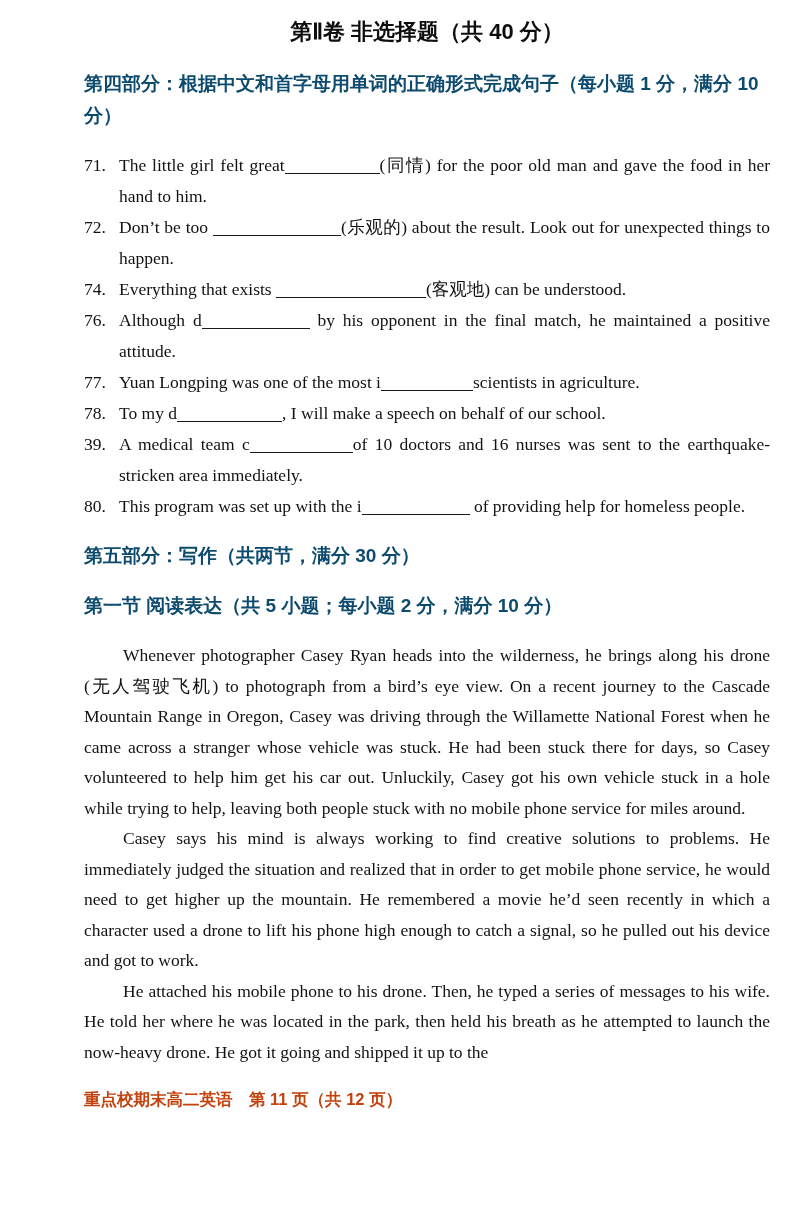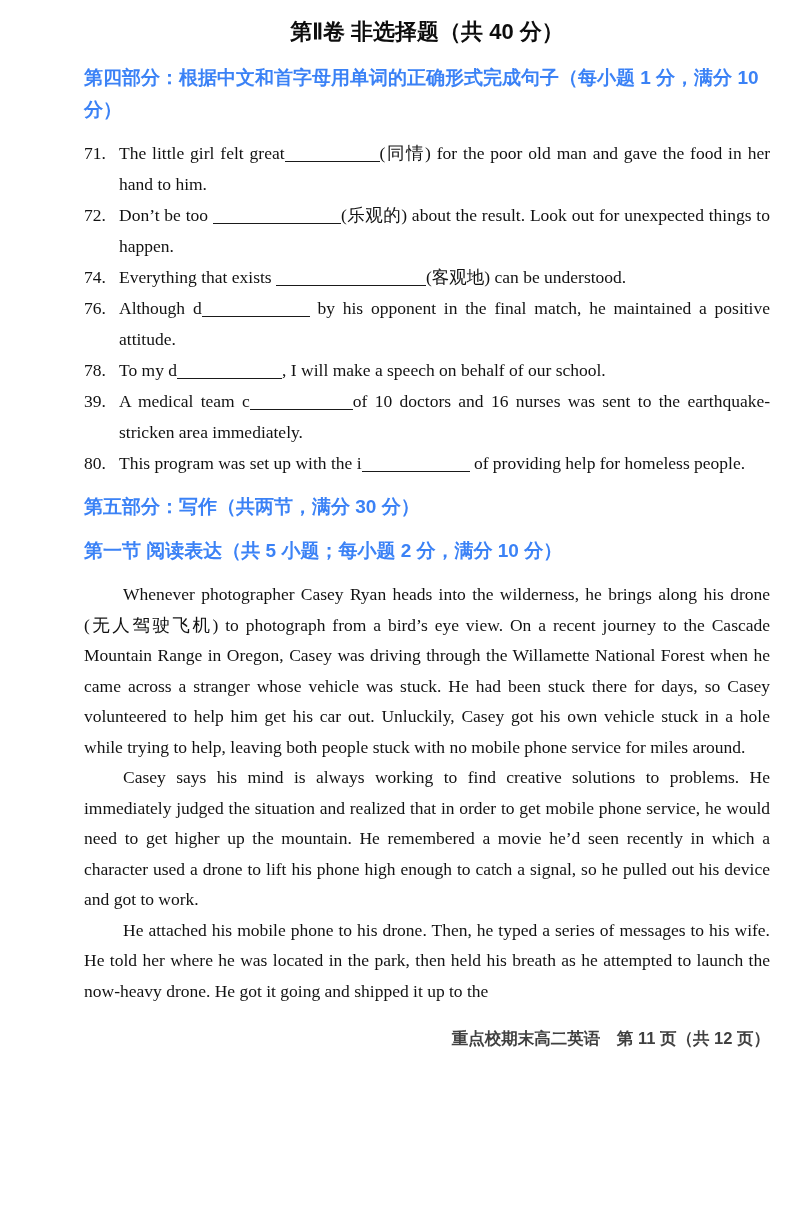--- a/index.html
+++ b/index.html
@@ -8,40 +8,40 @@
     margin:0 auto;background:#ffffff;color:#121212;
     padding:14px 30px 13px 84px;overflow:hidden;
     font-family:"Liberation Serif", serif;
   }
   .title{
     margin:0 0 6px 0;text-align:center;
     font-family:"Liberation Sans", sans-serif;
     font-weight:700;font-size:22px;line-height:36px;color:#0d0d0d;
   }
   .cn-heading{
-    margin:12px 0;font-family:"Liberation Sans", sans-serif;
-    font-weight:700;font-size:19px;line-height:32px;color:#3b82f6;
+    margin:18px 0;font-family:"Liberation Sans", sans-serif;
+    font-weight:700;font-size:19px;line-height:32px;color:#0c4a6e;
   }
   .questions{margin:3px 0 0 0;}
   .question{display:flex;font-size:17.5px;line-height:31px;}
   .qnum{flex:none;width:35px;}
   .qbody{flex:1;text-align:justify;}
   .blank{
     display:inline-block;height:13px;margin-bottom:-3px;
     border-bottom:1.6px solid #1a1a1a;
   }
   .passage{margin:2px 0 8px 0;}
   .para{
     margin:0;font-size:17.5px;line-height:30.5px;
     text-align:justify;text-indent:39px;
   }
   .footer{
-    margin-top:22px;text-align:right;
+    margin-top:22px;text-align:left;
     font-family:"Liberation Sans", sans-serif;
-    font-weight:700;font-size:16.5px;color:#404040;
+    font-weight:700;font-size:16.5px;color:#c2410c;
   }
 </style>
 </head>
 <body>
 
 <div class="page">
   <h1 class="title">第Ⅱ卷 非选择题（共 40 分）</h1>
   <h2 class="cn-heading">第四部分：根据中文和首字母用单词的正确形式完成句子（每小题 1 分，满分 10 分）</h2>
   <div class="questions">
       <div class="question">
@@ -54,20 +54,24 @@
       </div>
       <div class="question">
         <span class="qnum">74.</span>
         <span class="qbody">Everything that exists <span class="blank" style="width: 150px;"></span>(客观地) can be understood.</span>
       </div>
       <div class="question">
         <span class="qnum">76.</span>
         <span class="qbody">Although d<span class="blank" style="width: 108px;"></span> by his opponent in the final match, he maintained a positive attitude.</span>
       </div>
       <div class="question">
+        <span class="qnum">77.</span>
+        <span class="qbody">Yuan Longping was one of the most i<span class="blank" style="width: 92px;"></span>scientists in agriculture.</span>
+      </div>
+      <div class="question">
         <span class="qnum">78.</span>
         <span class="qbody">To my d<span class="blank" style="width: 105px;"></span>, I will make a speech on behalf of our school.</span>
       </div>
       <div class="question">
         <span class="qnum">39.</span>
         <span class="qbody">A medical team c<span class="blank" style="width: 103px;"></span>of 10 doctors and 16 nurses was sent to the earthquake-stricken area immediately.</span>
       </div>
       <div class="question">
         <span class="qnum">80.</span>
         <span class="qbody">This program was set up with the i<span class="blank" style="width: 108px;"></span> of providing help for homeless people.</span>

